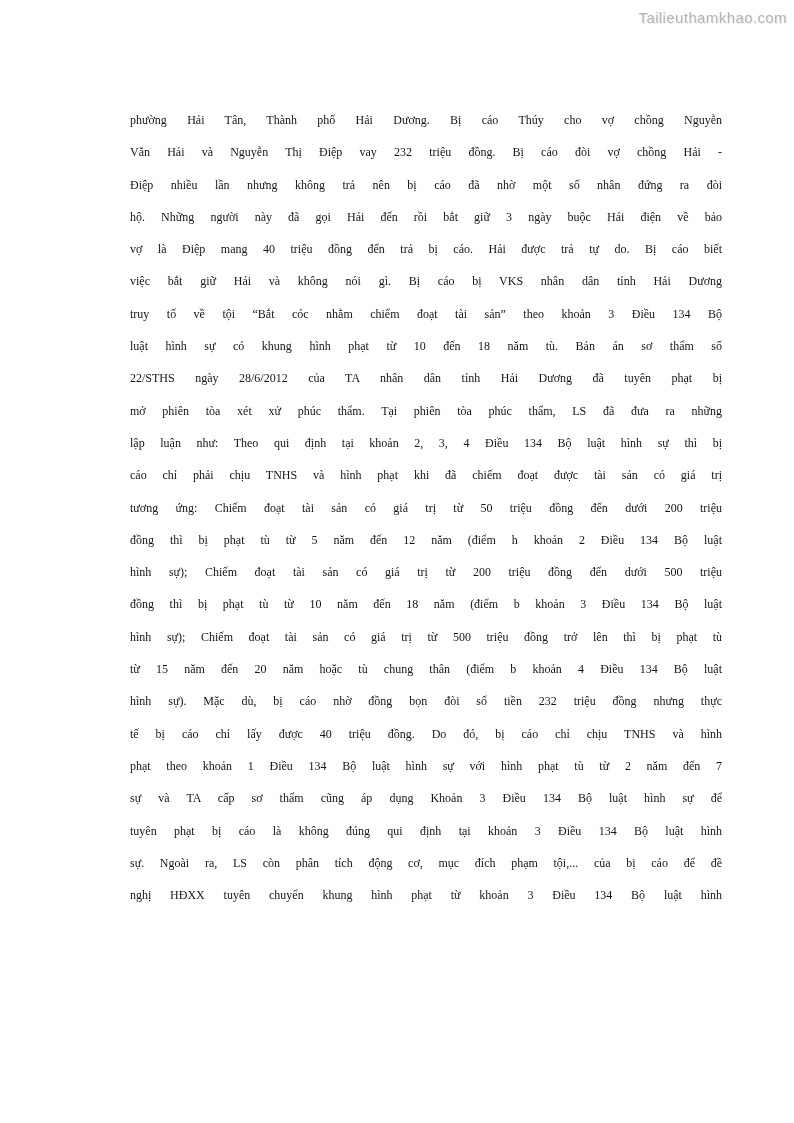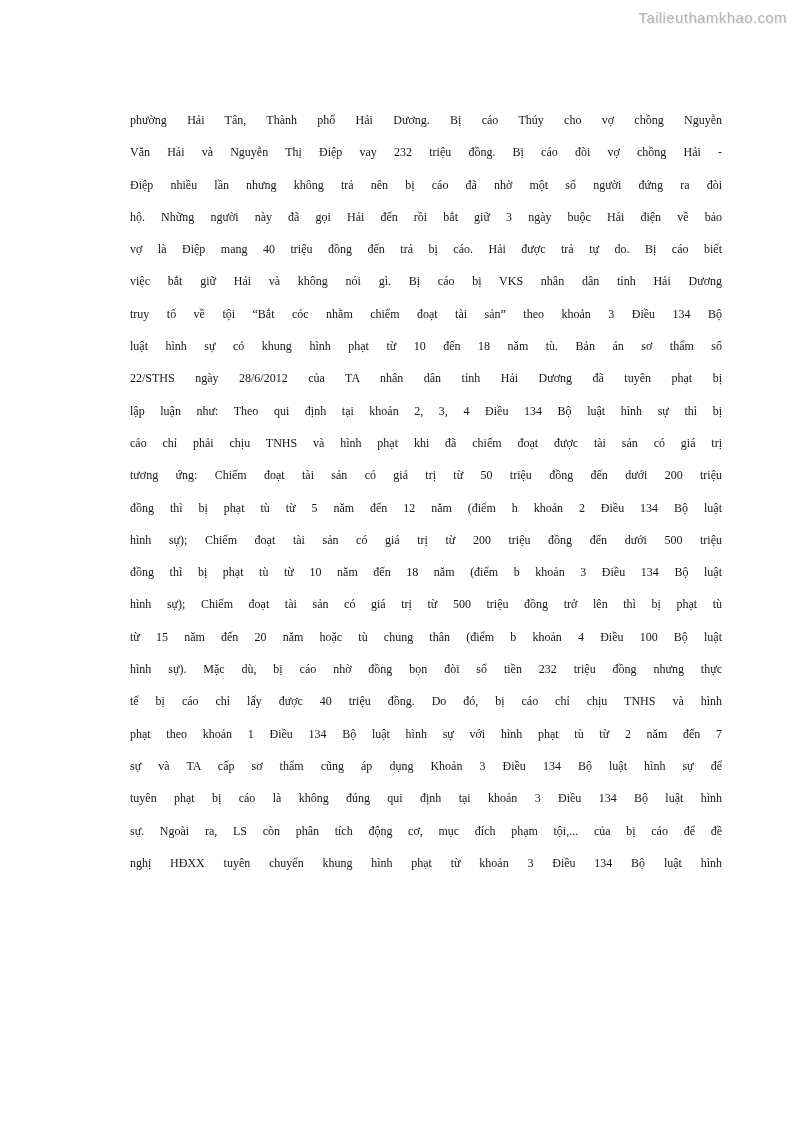--- a/index.html
+++ b/index.html
@@ -57,35 +57,36 @@
 </head>
 <body>
 
 <div class="page">
 
   <div class="watermark">Tailieuthamkhao.com</div>
 
   <div class="body-text">
     <div class="text-line">phường Hải Tân, Thành phố Hải Dương. Bị cáo Thúy cho vợ chồng Nguyễn</div>
     <div class="text-line">Văn Hải và Nguyễn Thị Điệp vay 232 triệu đồng. Bị cáo đòi vợ chồng Hải -</div>
-    <div class="text-line">Điệp nhiều lần nhưng không trả nên bị cáo đã nhờ một số người đứng ra đòi</div>
+    <div class="text-line">Điệp nhiều lần nhưng không trả nên bị cáo đã nhờ một số nhân đứng ra đòi</div>
     <div class="text-line">hộ. Những người này đã gọi Hải đến rồi bắt giữ 3 ngày buộc Hải điện về bảo</div>
     <div class="text-line">vợ là Điệp mang 40 triệu đồng đến trả bị cáo. Hải được trả tự do. Bị cáo biết</div>
     <div class="text-line">việc bắt giữ Hải và không nói gì. Bị cáo bị VKS nhân dân tỉnh Hải Dương</div>
     <div class="text-line">truy tố về tội “Bắt cóc nhằm chiếm đoạt tài sản” theo khoản 3 Điều 134 Bộ</div>
     <div class="text-line">luật hình sự có khung hình phạt từ 10 đến 18 năm tù. Bản án sơ thẩm số</div>
     <div class="text-line">22/STHS ngày 28/6/2012 của TA nhân dân tỉnh Hải Dương đã tuyên phạt bị</div>
+    <div class="text-line">mở phiên tòa xét xử phúc thẩm. Tại phiên tòa phúc thẩm, LS đã đưa ra những</div>
     <div class="text-line">lập luận như: Theo qui định tại khoản 2, 3, 4 Điều 134 Bộ luật hình sự thì bị</div>
     <div class="text-line">cáo chỉ phải chịu TNHS và hình phạt khi đã chiếm đoạt được tài sản có giá trị</div>
     <div class="text-line">tương ứng: Chiếm đoạt tài sản có giá trị từ 50 triệu đồng đến dưới 200 triệu</div>
     <div class="text-line">đồng thì bị phạt tù từ 5 năm đến 12 năm (điểm h khoản 2 Điều 134 Bộ luật</div>
     <div class="text-line">hình sự); Chiếm đoạt tài sản có giá trị từ 200 triệu đồng đến dưới 500 triệu</div>
     <div class="text-line">đồng thì bị phạt tù từ 10 năm đến 18 năm (điểm b khoản 3 Điều 134 Bộ luật</div>
     <div class="text-line">hình sự); Chiếm đoạt tài sản có giá trị từ 500 triệu đồng trở lên thì bị phạt tù</div>
-    <div class="text-line">từ 15 năm đến 20 năm hoặc tù chung thân (điểm b khoản 4 Điều 100 Bộ luật</div>
+    <div class="text-line">từ 15 năm đến 20 năm hoặc tù chung thân (điểm b khoản 4 Điều 134 Bộ luật</div>
     <div class="text-line">hình sự). Mặc dù, bị cáo nhờ đồng bọn đòi số tiền 232 triệu đồng nhưng thực</div>
     <div class="text-line">tế bị cáo chỉ lấy được 40 triệu đồng. Do đó, bị cáo chỉ chịu TNHS và hình</div>
     <div class="text-line">phạt theo khoản 1 Điều 134 Bộ luật hình sự với hình phạt tù từ 2 năm đến 7</div>
     <div class="text-line">sự và TA cấp sơ thẩm cũng áp dụng Khoản 3 Điều 134 Bộ luật hình sự để</div>
     <div class="text-line">tuyên phạt bị cáo là không đúng qui định tại khoản 3 Điều 134 Bộ luật hình</div>
     <div class="text-line">sự. Ngoài ra, LS còn phân tích động cơ, mục đích phạm tội,... của bị cáo để đề</div>
     <div class="text-line">nghị HĐXX tuyên chuyển khung hình phạt từ khoản 3 Điều 134 Bộ luật hình</div>
   </div>
 
   <div class="page-number">60</div>

